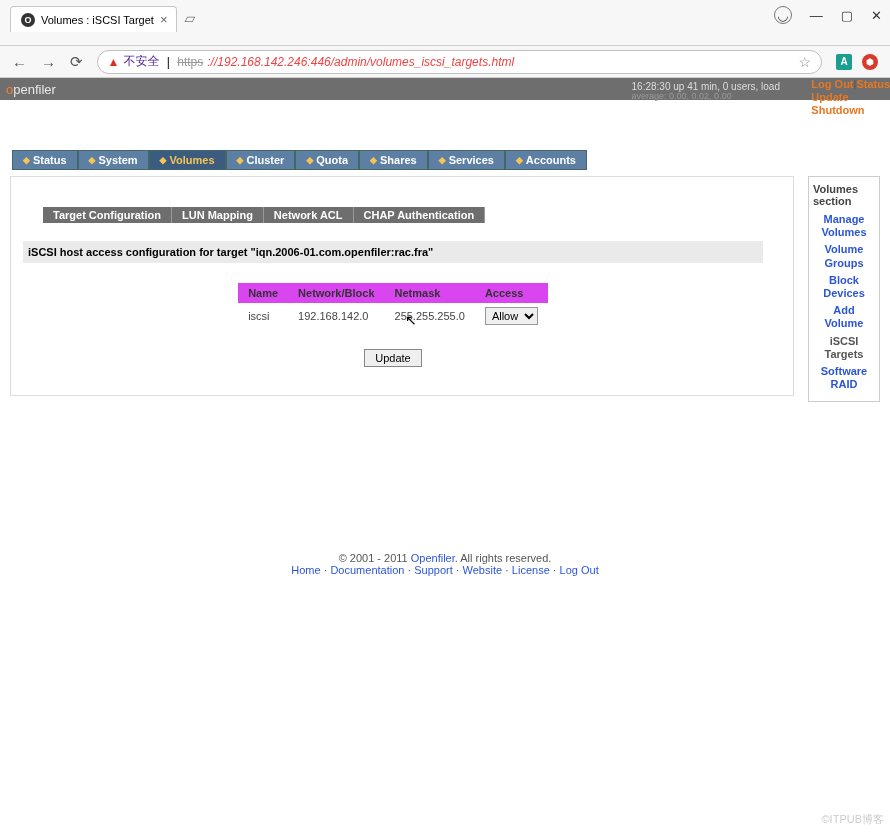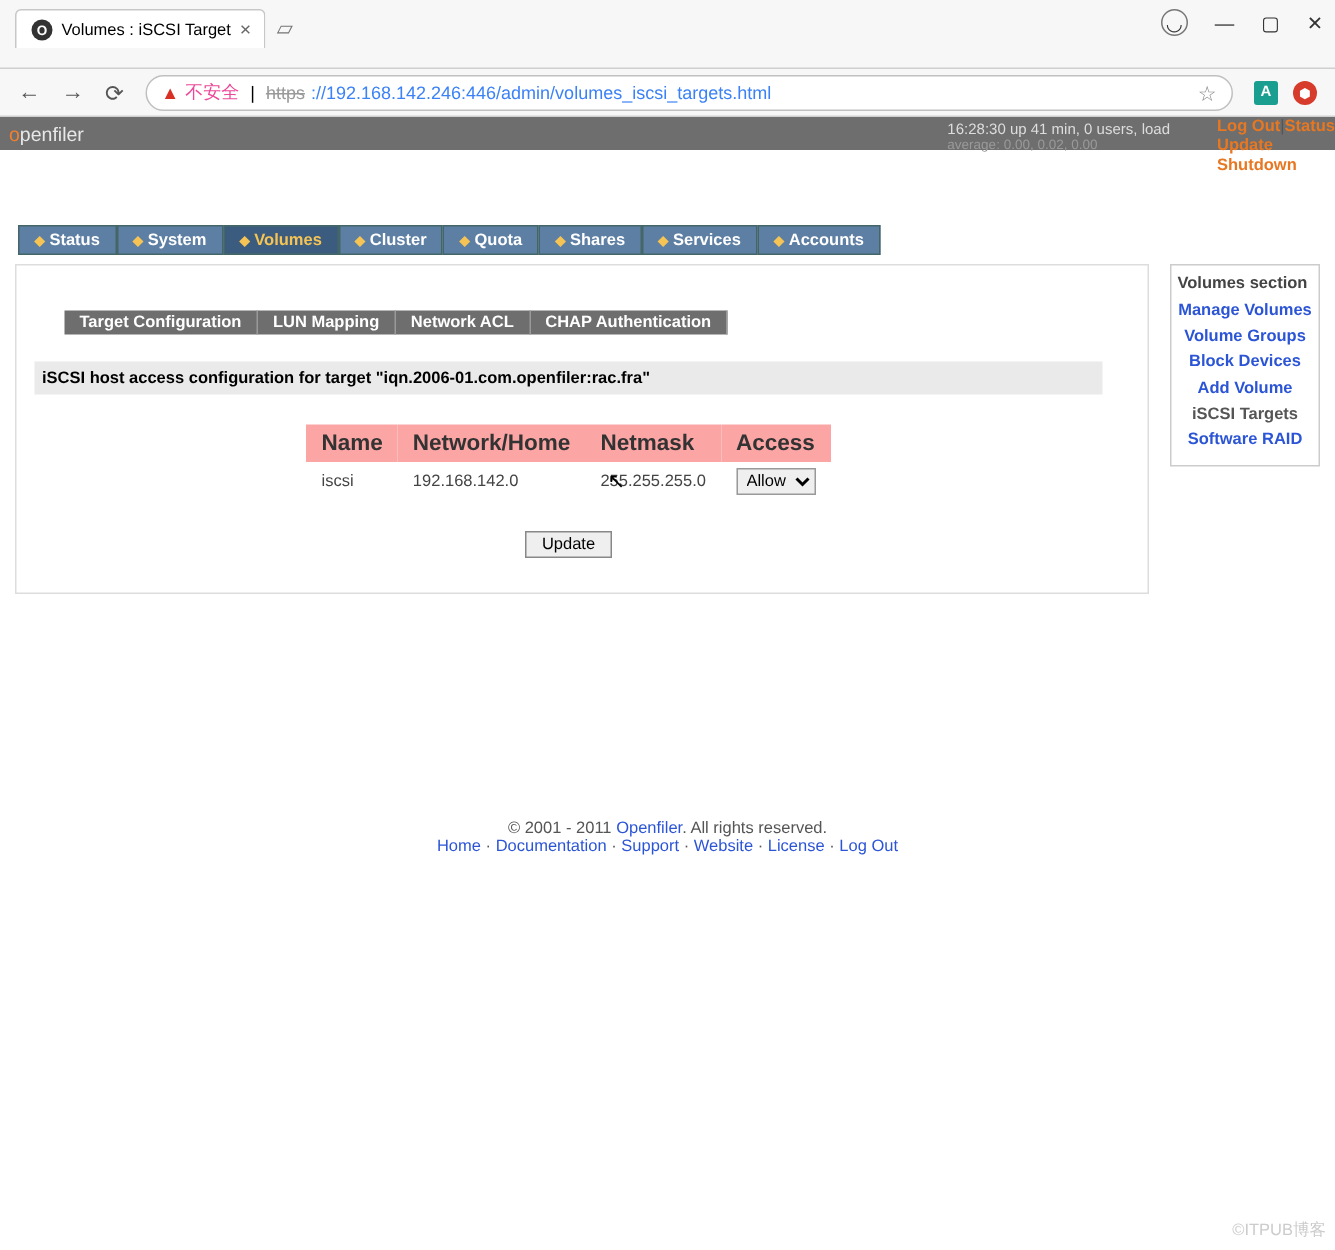--- a/index.html
+++ b/index.html
@@ -13,23 +13,23 @@
 .tab-close { font-size: 13px; color: #666; cursor: pointer; margin-left: auto; }
 .new-tab { padding: 4px 8px; color: #777; font-size: 14px; cursor: pointer; align-self: flex-end; margin-bottom: 2px; }
 .window-controls { position: absolute; right: 8px; top: 6px; display: flex; gap: 18px; align-items: center; }
 .window-controls span { font-size: 13px; color: #333; cursor: pointer; }
 .user-circle { width: 18px; height: 18px; border: 1px solid #777; border-radius: 50%; display:flex; align-items:center; justify-content:center; color:#777; }
 
 .address-bar { height: 32px; background: #f7f7f7; border-bottom: 1px solid #d0d0d0; display: flex; align-items: center; padding: 0 12px; gap: 14px; }
 .nav-btn { font-size: 15px; color: #555; cursor: pointer; }
 .url-box { flex: 1; height: 24px; border: 1px solid #c0c0c0; border-radius: 12px; display: flex; align-items: center; padding: 0 10px; background: #fff; font-size: 12px; gap: 4px; }
 .insecure-icon { color: #d93025; font-weight: bold; }
-.insecure-text { color: #ec4899; }
+.insecure-text { color: #4c1d95; }
 .url-https { color: #999; text-decoration: line-through; }
-.url-rest { color: #3b82f6; }
+.url-rest { color: #ef4444; font-style: italic; }
 .ext-icons { display: flex; gap: 10px; align-items: center; }
 .ext-a { width: 16px; height: 16px; background: #1a9e8f; color:#fff; font-size:10px; font-weight:bold; display:flex; align-items:center; justify-content:center; border-radius:2px;}
 .ext-o { width: 16px; height: 16px; background: #d63b2b; border-radius:50%; color:#fff; font-size:9px; display:flex; align-items:center; justify-content:center;}
 .star-icon { color: #888; font-size: 14px; }
 
 
 .of-header { background: #6e6e6e; color: #fff; height: 22px; display: flex; align-items: center; padding: 0 6px; position: relative; }
 .of-logo { font-family: Arial; font-size: 13px; color: #e8e8e8; }
 .of-logo .o { color: #f08030; }
 .uptime { position: absolute; right: 110px; top: 3px; font-size: 10px; color: #ddd; line-height: 1.1; text-align:left;margin-left:36px;}
@@ -39,35 +39,35 @@
 
 
 .main-nav { margin-top: 50px; margin-left: 12px; display: flex; }
 .main-nav .nav-item { background: #5d7fa3; color: #fff; padding: 3px 10px; font-size: 11px; font-weight: bold; border: 1px solid #466; margin-right: 0; cursor: pointer; display: flex; align-items: center; gap: 3px; }
 .main-nav .nav-item.active { background: #3b5c7e; color: #f5c454; }
 .nav-bullet { color: #f5c454; font-size: 9px; }
 
 
 .page-wrap { display: flex; padding: 6px 10px 0 10px; gap: 14px; align-items: flex-start; }
 .content { flex: 1; border: 1px solid #ddd; background: #fff; padding: 30px 28px 20px 10px; min-height: 220px; }
-.sidebar { width: 100px; display: flex; flex-direction: column; gap: 14px; }
+.sidebar { width: 72px; display: flex; flex-direction: column; gap: 14px; }
 .sidebox { border: 1px solid #ccc; background: #fff; padding: 6px 4px; }
 .sidebox h4 { font-size: 11px; font-weight: bold; color: #444; margin-bottom: 6px; }
 .sidebox a { display: block; color: #2c55d6; font-size: 11px; font-weight: bold; text-decoration: none; text-align: center; margin-bottom: 4px; line-height: 1.2; }
 .sidebox .current { color: #555; }
 .bullet-link { color: #4a8d3b; font-size: 9px; }
 
 
 .sub-tabs { display: flex; margin-left: 22px; margin-bottom: 18px; }
 .sub-tabs .sub { background: #6e6e6e; color: #fff; padding: 2px 10px; font-size: 11px; font-weight: bold; border-right: 1px solid #999; cursor: pointer; }
 
 
 .config-title { background: #eaeaea; text-align: left; padding: 5px; font-weight: bold; font-size: 11px; margin: 0 2px 20px 2px; }
 .acl-table { margin: 0 auto; border-collapse: collapse; }
-.acl-table th { background: #fca5a5; padding: 4px 10px; text-align: left; font-size: 15px; color: #333; }
+.acl-table th { background: #d946ef; padding: 4px 10px; text-align: left; font-size: 11px; color: #333; }
 .acl-table td { padding: 4px 10px; font-size: 11px; color: #444; }
 .acl-table select { font-size: 11px; padding: 1px 2px; border: 1px solid #999; }
 .update-row { text-align: center; margin-top: 20px; }
 .update-row button { font-size: 11px; padding: 2px 10px; border: 1px solid #888; background: #efefef; cursor: pointer; }
 
 
 .footer { text-align: center; font-size: 11px; color: #555; margin-top: 150px; }
 .footer a { color: #2c55d6; text-decoration: none; }
 
 
@@ -167,21 +167,21 @@
       <div class="sub">Target Configuration</div>
       <div class="sub">LUN Mapping</div>
       <div class="sub">Network ACL</div>
       <div class="sub">CHAP Authentication</div>
     </div>
     <div class="config-title">iSCSI host access configuration for target "iqn.2006-01.com.openfiler:rac.fra"</div>
     <table class="acl-table">
       <tbody>
           <tr>
         <th>Name</th>
-        <th>Network/Home</th>
+        <th>Network/Block</th>
         <th>Netmask</th>
         <th>Access</th>
       </tr>
       <tr>
         <td>iscsi</td>
         <td>192.168.142.0</td>
         <td>255.255.255.0</td>
         <td><select><option>Allow</option></select></td>
       </tr>
     </tbody>

